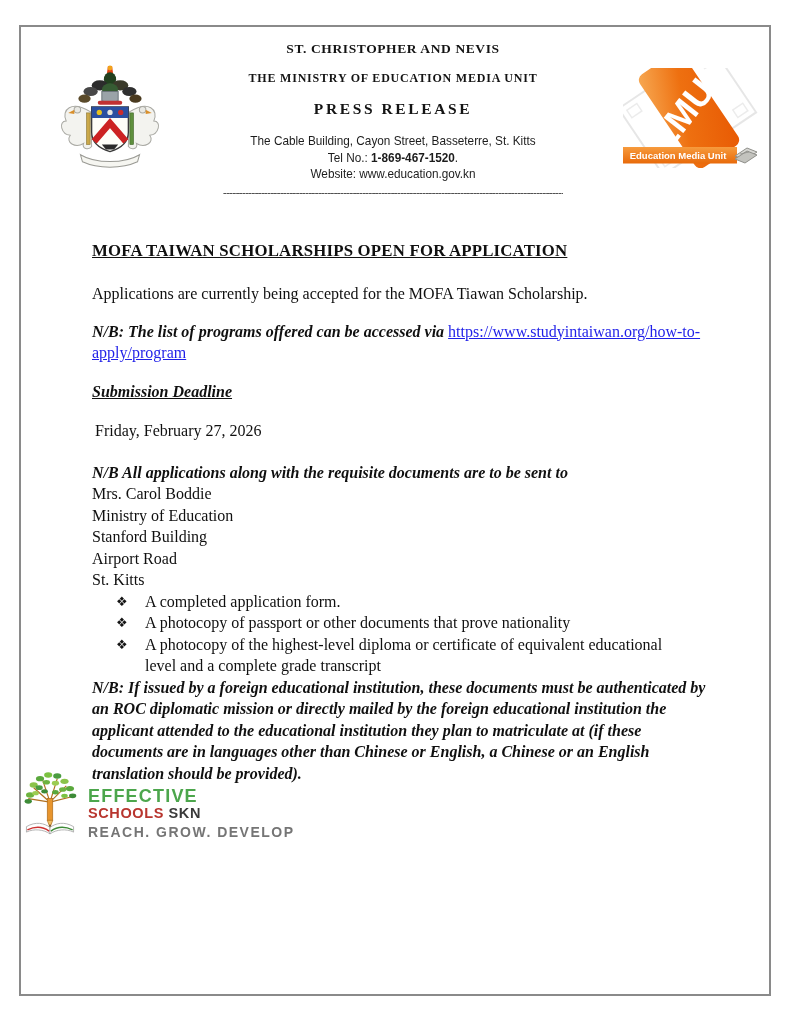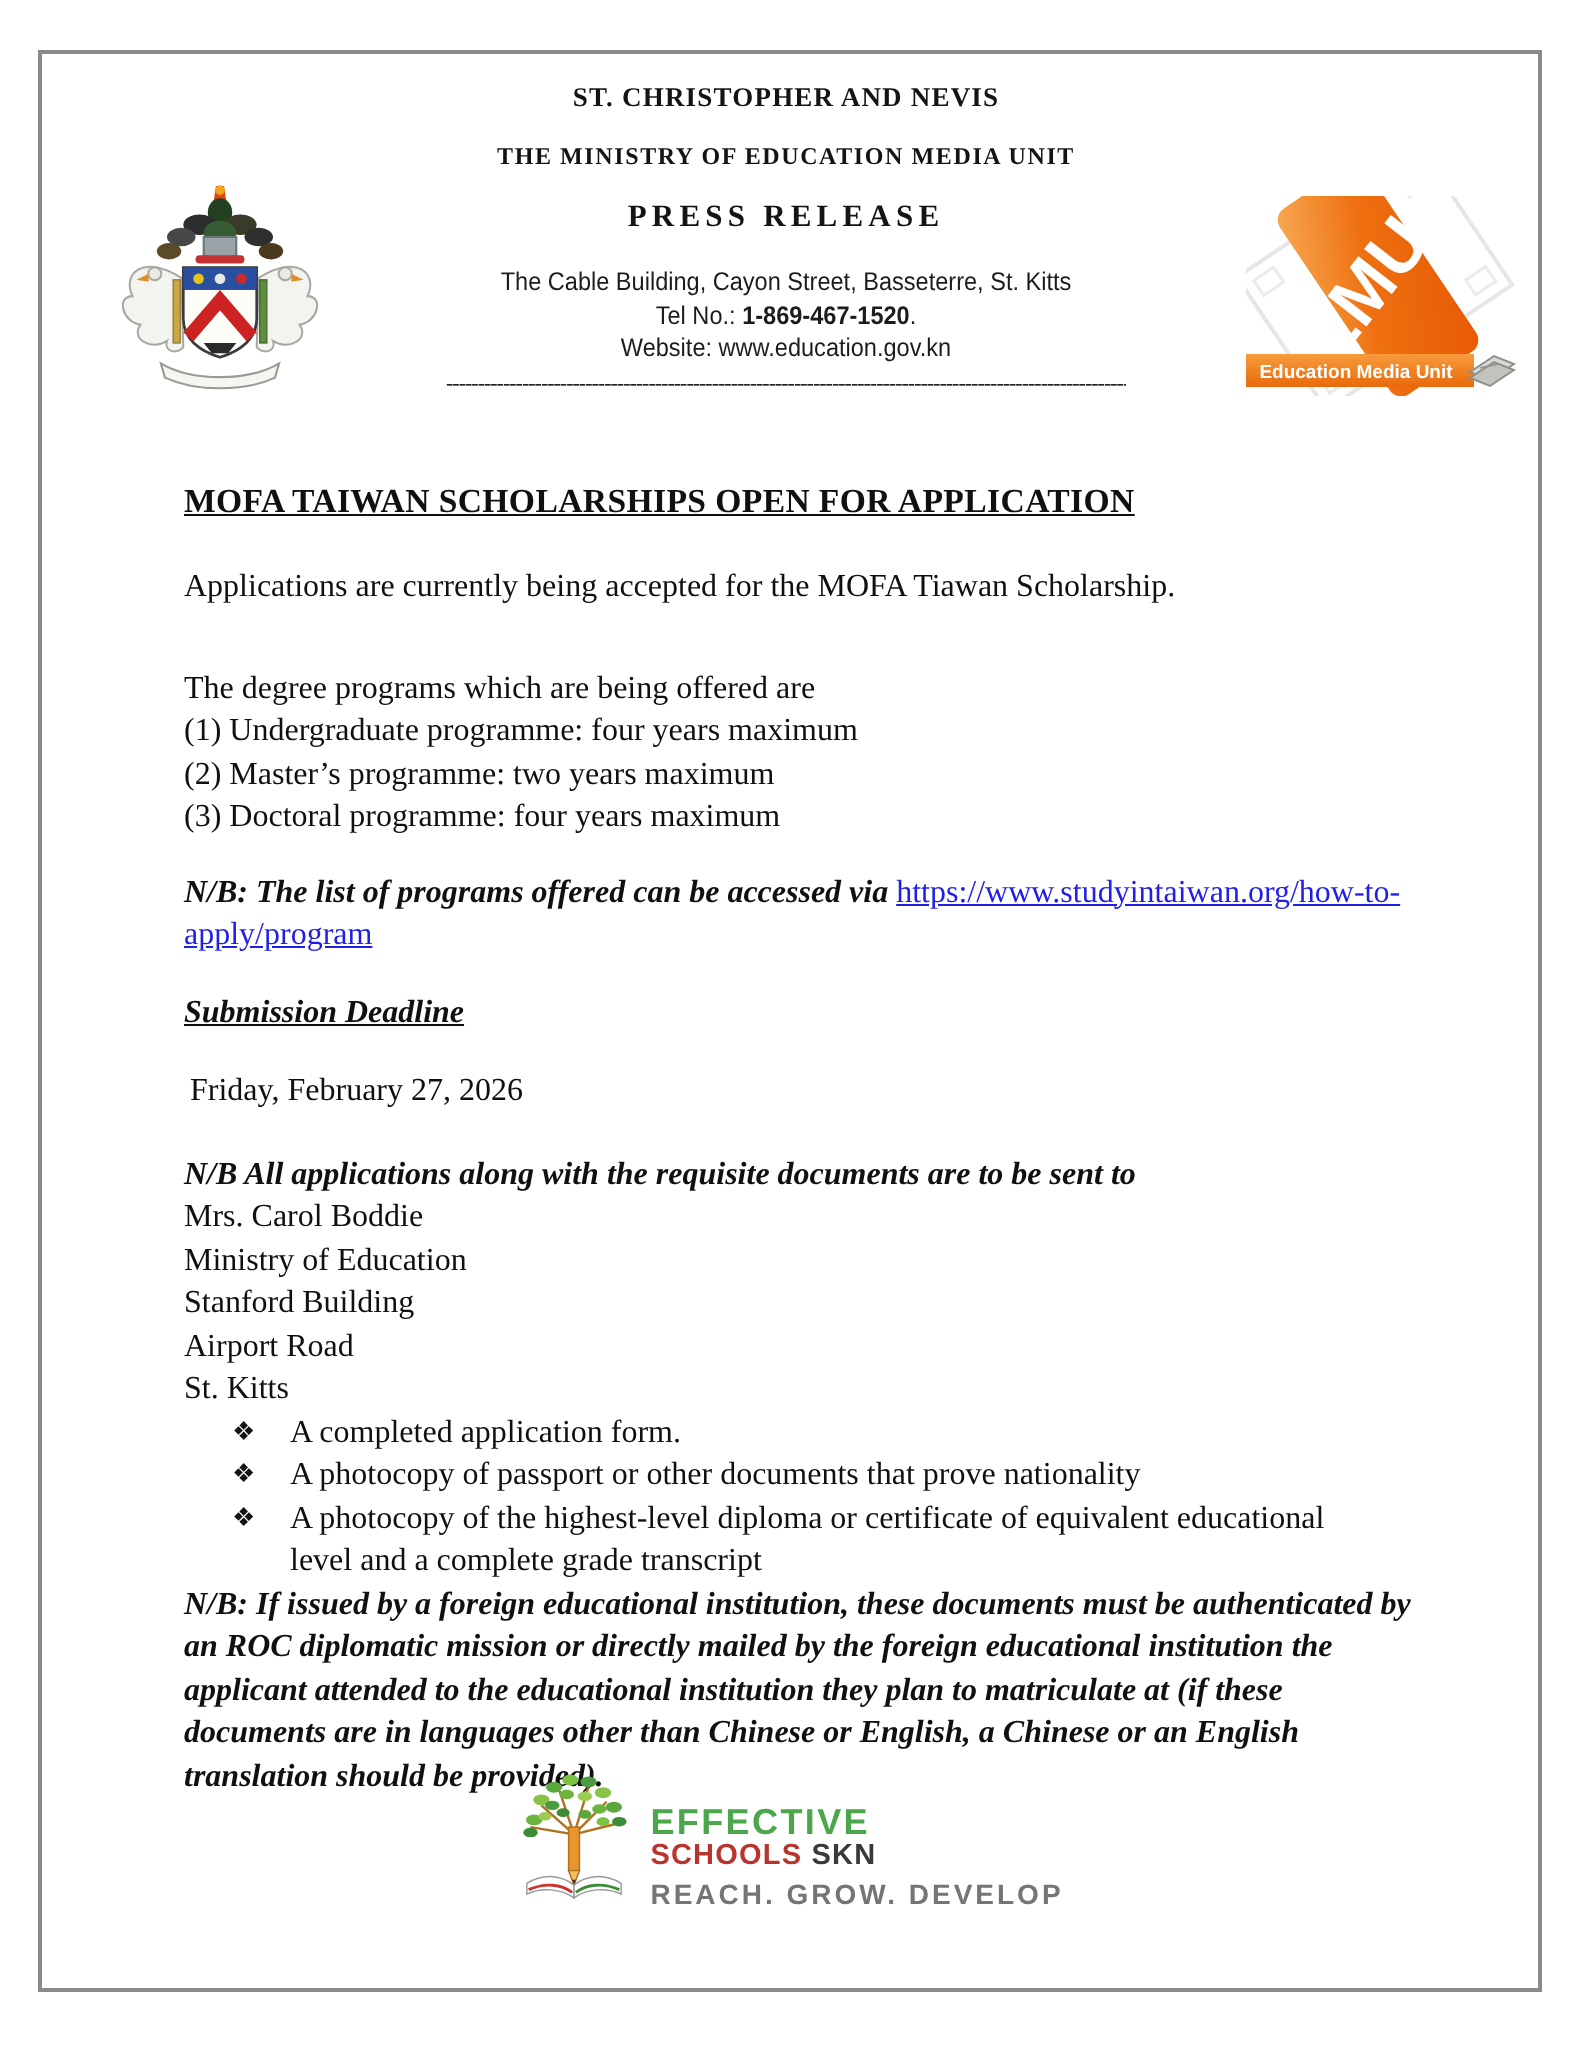--- a/index.html
+++ b/index.html
@@ -13,21 +13,21 @@
     overflow:hidden;
   }
   .frame {
     position:absolute; left:19px; top:25px;
     width:752px; height:971px;
     border:2px solid #8a8a8a;
     overflow:hidden;
     background:#fff;
   }
   
-  .header-row { display:flex; align-items:flex-end; padding:11px 6px 0 36px; }
+  .header-row { display:flex; align-items:center; padding:11px 6px 0 36px; }
   .coat { width:106px; height:106px; flex:0 0 auto; }
   .hc { flex:1 1 auto; text-align:center; padding-top:3px; }
   .emu { width:136px; height:100px; flex:0 0 auto; margin-right:4px; }
   .h1a { font-size:13.5px; font-weight:700; letter-spacing:.6px; color:#141414; }
   .h1b { font-size:12px;  font-weight:700; letter-spacing:.8px; margin-top:14px; color:#141414; }
   .h1c { font-size:15.5px; font-weight:700; letter-spacing:2.6px; margin-top:14px; color:#141414; }
   .addr-wrap { margin-top:15px; }
   .addr { font-family:"Liberation Sans", sans-serif; font-size:12.8px; line-height:16.5px;
           color:#1c1c1c; transform:scaleX(.92); transform-origin:50% 50%; }
   .addr b { font-weight:700; }
@@ -48,21 +48,21 @@
   .date { margin-top:18px; padding-left:3px; }
   .sendto { margin-top:20px; }
   .req-heading-row { margin-top:17px; }
   .req-heading { font-weight:700; font-style:italic; text-decoration:underline; display:inline-block; }
   .bullet-row { display:flex; }
   .bullet-glyph { margin-left:24px; width:16px; font-family:"DejaVu Sans", sans-serif;
                   font-size:13px; line-height:21.5px; color:#141414; }
   .bullet-text { padding-left:13px; max-width:550px; }
   .final-nb { font-weight:700; font-style:italic; max-width:618px; }
   
-  .logo-row { display:flex; justify-content:center; align-items:flex-start; margin-top:-14px; }
+  .logo-row { display:flex; align-items:flex-start; margin-top:-14px; }
   .tree { width:58px; height:68px; flex:0 0 auto; }
   .es-text { margin-left:9px; padding-top:17px; font-family:"Liberation Sans", sans-serif; }
   .es1 { font-size:18px; font-weight:700; color:#4ca64c; letter-spacing:1.2px; line-height:18px; }
   .es2 { font-size:14.5px; font-weight:700; color:#b8352e; letter-spacing:.6px; line-height:16px; }
   .es2 .skn { color:#3a3a3a; }
   .es3 { margin-top:3px; font-size:14px; font-weight:700; color:#757575; letter-spacing:1.5px; }
 </style>
 </head>
 <body>
 
@@ -157,26 +157,20 @@
         </g>
       </svg>
     </div>
 
     <div class="content">
 
       <div class="title">MOFA TAIWAN SCHOLARSHIPS OPEN FOR APPLICATION</div>
 
       <p class="intro">Applications are currently being accepted for the MOFA Tiawan Scholarship.</p>
 
-      <div class="programs">
-        <div>The degree programs which are being offered are</div>
-        <div>(1) Undergraduate programme: four years maximum</div>
-        <div>(2) Master’s programme: two years maximum</div>
-        <div>(3) Doctoral programme: four years maximum</div>
-      </div>
 
       <p class="nb-note"><span class="bi">N/B: The list of programs offered can be accessed via </span><a href="#"><span>https://www.studyintaiwan.org/how-to-</span><br><span>apply/program</span></a></p>
 
       <div class="sub-heading-row"><span class="sub-heading">Submission Deadline</span></div>
 
       <p class="date">Friday, February 27, 2026</p>
 
       <div class="sendto">
         <div class="bi">N/B All applications along with the requisite documents are to be sent to</div>
         <div>Mrs. Carol Boddie</div>

